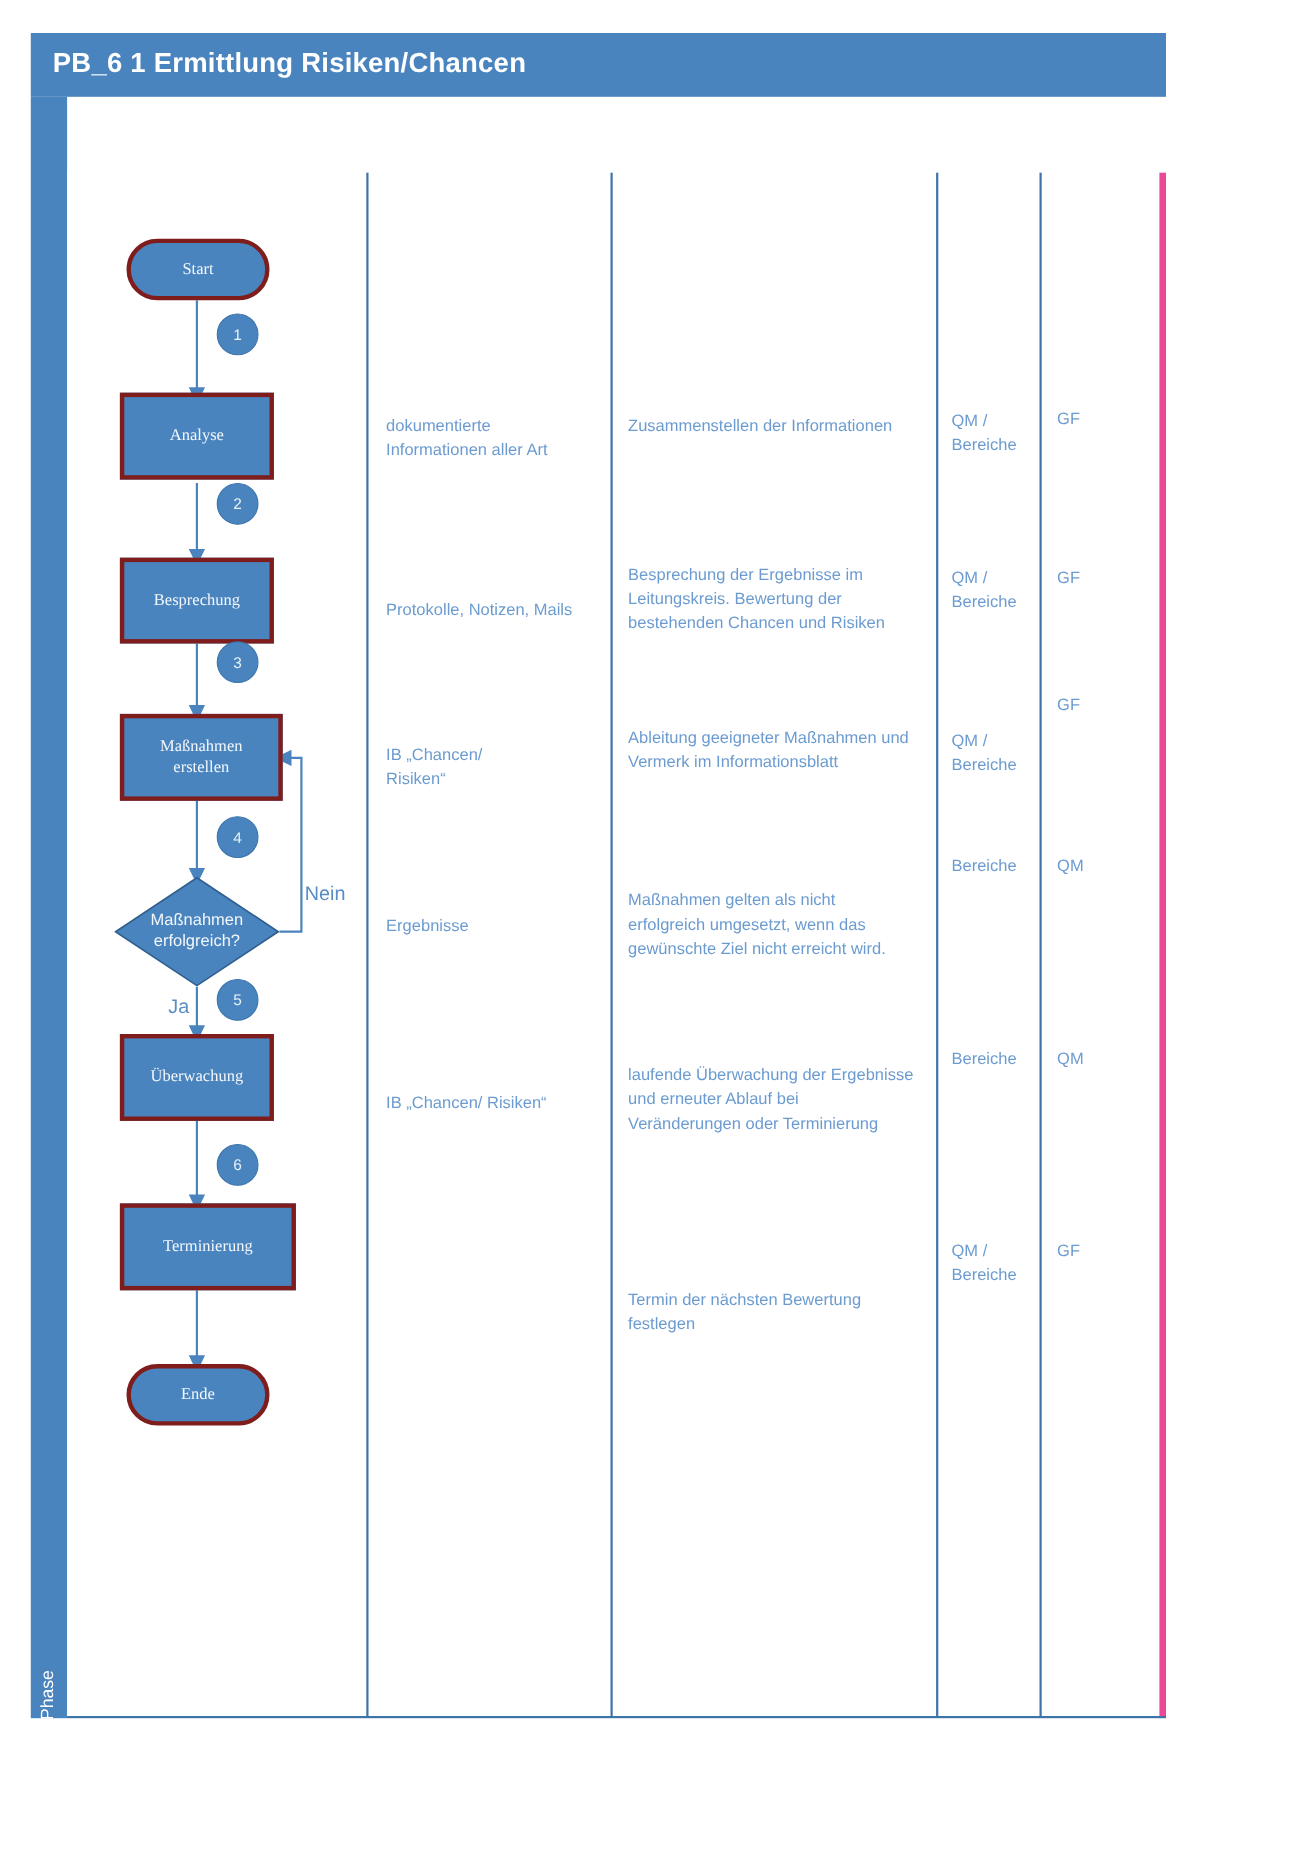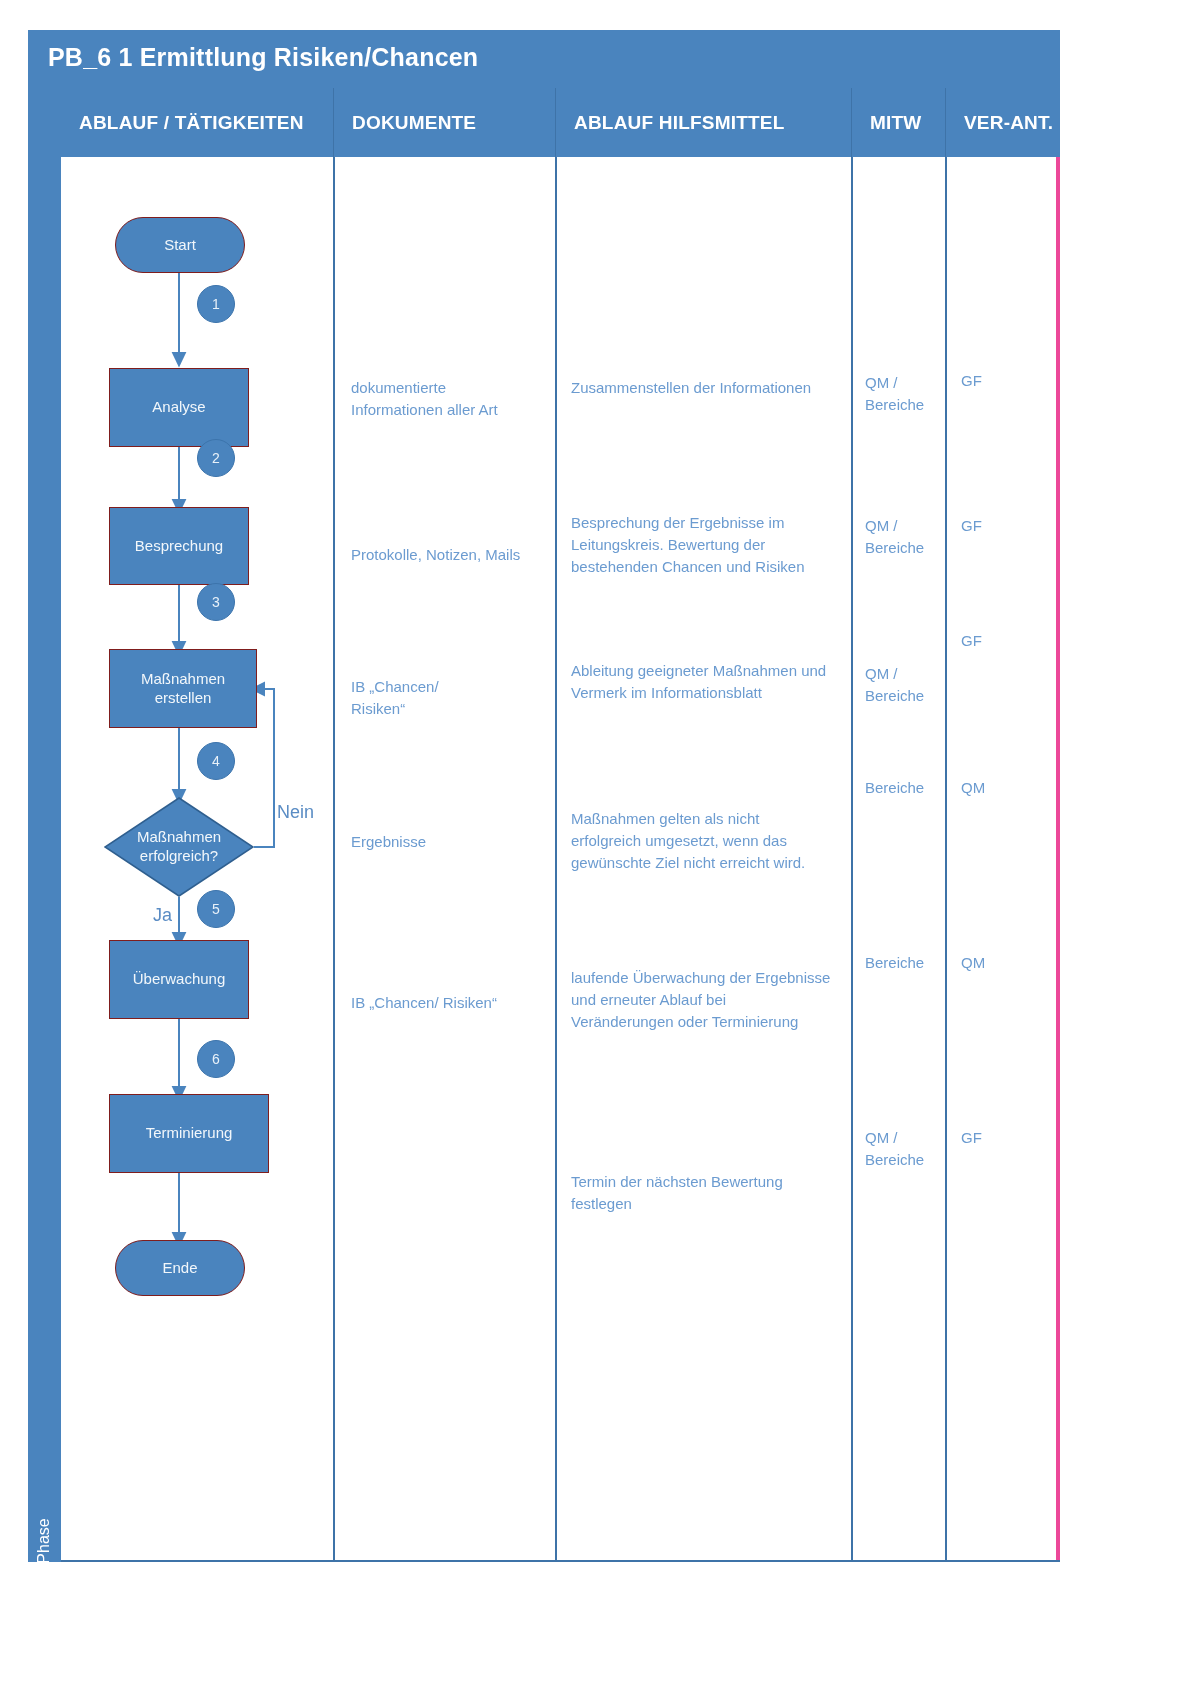--- a/index.html
+++ b/index.html
@@ -115,21 +115,21 @@
     border-bottom: 2px solid #3E73A8;
   }
   .col {
     position: relative;
     box-sizing: border-box;
     border-left: 2px solid #3E73A8;
     height: 100%;
     background: #ffffff;
   }
   .col:first-child { border-left: none; }
-  .col:last-child { border-right: 4px solid #ec4899; }
+  .col:last-child { border-right: 6px solid #ec4899; }
 
   
   .c-ablauf   { width: 272px; }
   .c-dok      { width: 222px; }
   .c-hilf     { width: 296px; }
   .c-mitw     { width: 94px; }
   .c-verant   { width: 115px; }
 
   
   .txt {
@@ -145,29 +145,30 @@
     position: absolute;
     left: 0; top: 0;
     width: 272px;
     height: 1405px;
   }
   .flow svg { display: block; }
 
   .node {
     position: absolute;
     background: #4A84BE;
-    border: 1px solid #7f1d1d;
+    border: 4px solid #7f1d1d;
     color: #F2F7FB;
     font-size: 15px;
     display: flex;
     align-items: center;
     justify-content: center;
     text-align: center;
     line-height: 1.25;
     box-sizing: border-box;
+    font-family: Liberation Serif, serif;
   }
   .node.terminal {
     border-radius: 36px;
   }
   .node.process { border-radius: 0; }
 
   
   .decision {
     position: absolute;
     width: 150px;
@@ -232,27 +233,20 @@
   <div class="sheet">
 
     <div class="title-band">
       <div class="title-text">PB_6 1 Ermittlung Risiken/Chancen</div>
     </div>
 
     <div class="phase-strip">
       <div class="phase-label">Phase</div>
     </div>
 
-    <div class="head-row">
-      <div class="head-cell c-ablauf">ABLAUF / TÄTIGKEITEN</div>
-      <div class="head-cell c-dok">DOKUMENTE</div>
-      <div class="head-cell c-hilf">ABLAUF HILFSMITTEL</div>
-      <div class="head-cell c-mitw">MITW</div>
-      <div class="head-cell c-verant">VER-ANT.</div>
-    </div>
 
     <div class="body-row">
 
       <div class="col c-ablauf">
         <div class="flow">
 
           <svg class="connectors" width="272" height="1405" viewBox="0 0 272 1405">
             <defs>
               <marker id="ah" markerWidth="9" markerHeight="9" refX="4.5" refY="4.5" orient="auto" markerUnits="strokeWidth">
                 <path d="M0.5,0.8 L8.2,4.5 L0.5,8.2 z" fill="#4A84BE"></path>
@@ -277,21 +271,21 @@
           </svg>
 
           <div class="node terminal" style="left:54px; top:60px; width:130px; height:56px;">
             <span>Start</span>
           </div>
 
           <div class="bubble" style="left:136px; top:128px;">
             <span>1</span>
           </div>
 
-          <div class="node process" style="left:48px; top:211px; width:140px; height:79px;">
+          <div class="node process" style="left:48px; top:200px; width:140px; height:79px;">
             <span>Analyse</span>
           </div>
 
           <div class="bubble" style="left:136px; top:282px;">
             <span>2</span>
           </div>
 
           <div class="node process" style="left:48px; top:350px; width:140px; height:78px;">
             <span>Besprechung</span>
           </div>

